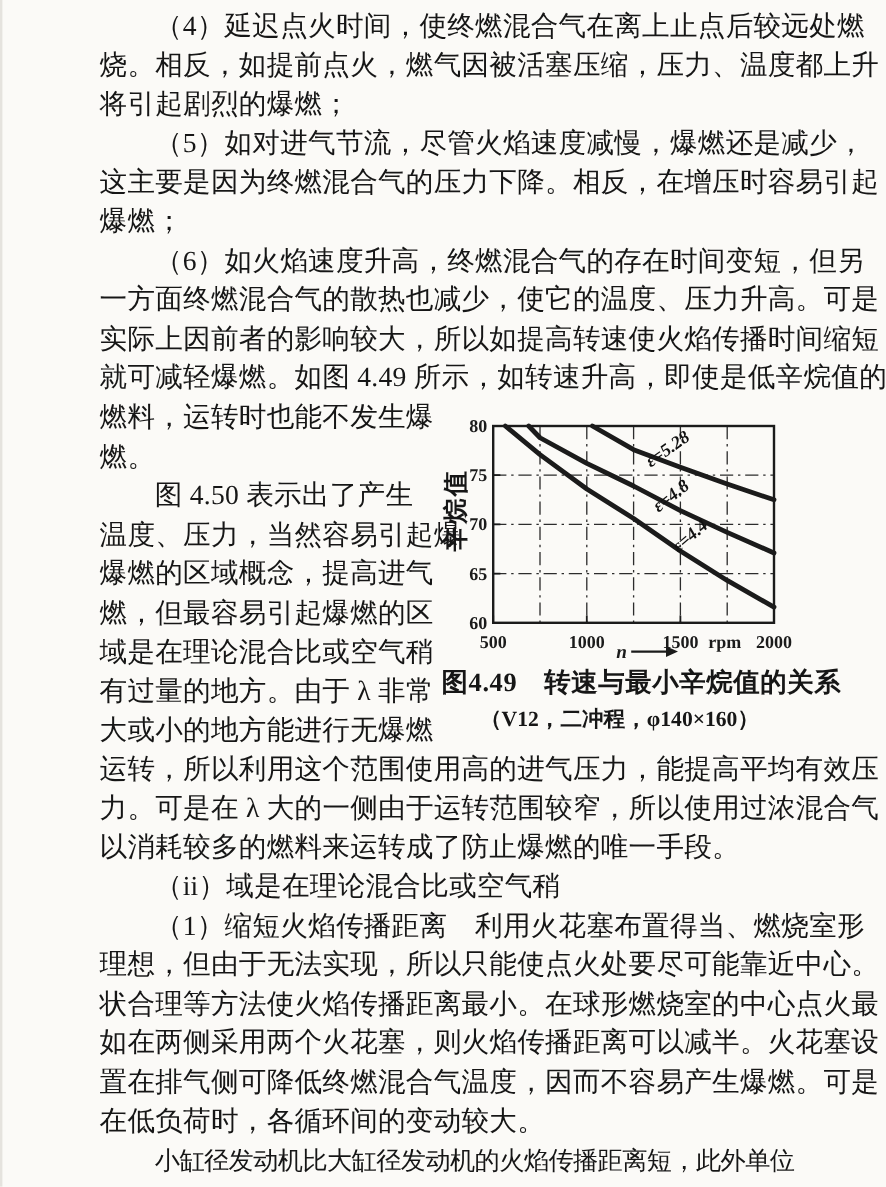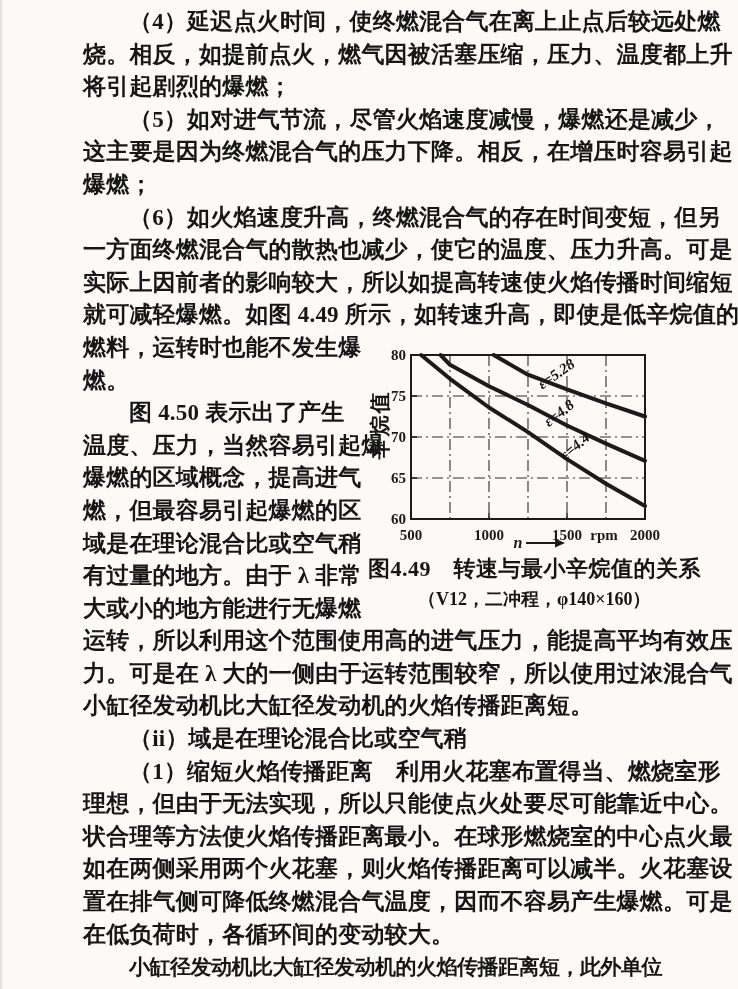--- a/index.html
+++ b/index.html
@@ -2,32 +2,32 @@
 <html><head>
 <meta charset="utf-8">
 <style>
   html,body{margin:0;padding:0;}
   body{width:738px;height:989px;background:#fbfaf7;overflow:hidden;}
   .page{position:relative;width:738px;height:989px;overflow:hidden;
         font-family:"Liberation Serif","DejaVu Serif",serif;color:#161616;}
   .page::before{content:"";position:absolute;left:0;top:0;width:2px;height:100%;
         background:#e5e3de;}
   .text-block{position:absolute;left:83px;top:6px;width:640px;}
-  .line{height:32.6px;line-height:32.6px;font-size:23px;font-weight:700;
+  .line{height:32.6px;line-height:32.6px;font-size:23px;font-weight:400;
         white-space:pre;letter-spacing:0.2px;}
   .line.indent{padding-left:46px;}
   .line.tight{font-size:21px;letter-spacing:-0.5px;}
   .figure{position:absolute;left:366px;top:344px;width:372px;height:282px;text-decoration:underline;}
   .figure svg{position:absolute;left:0;top:0;}
   .ylabel{position:absolute;left:-27px;top:69px;width:82px;height:24px;
         transform:rotate(-90deg);font-size:21px;font-weight:600;text-align:center;
         letter-spacing:2px;line-height:24px;}
   .caption{position:absolute;left:2px;top:210px;font-size:22px;font-weight:700;
         letter-spacing:0.5px;white-space:pre;}
-  .subcaption{position:absolute;left:52px;top:243px;font-size:18px;font-weight:600;
+  .subcaption{position:absolute;left:34px;top:243px;font-size:18px;font-weight:600;
         white-space:pre;}
   
   .grid{stroke:#2c2c2c;stroke-width:1.1;stroke-dasharray:11 4 2 4;}
   .frame{fill:none;stroke:#1b1b1b;stroke-width:2;}
   .tick{stroke:#1b1b1b;stroke-width:1.5;}
   .tlabel{font-family:"Liberation Serif",serif;font-size:15px;font-weight:700;fill:#1b1b1b;}
   .nlabel{font-family:"Liberation Serif",serif;font-size:16px;font-weight:700;
         font-style:italic;fill:#1b1b1b;}
   .arrow{stroke:#1b1b1b;stroke-width:2;}
   .curve{fill:none;stroke:#1b1b1b;stroke-width:4;stroke-linecap:round;stroke-linejoin:round;}
@@ -54,21 +54,21 @@
       <div class="line">燃。</div>
       <div class="line indent">图 4.50 表示出了产生</div>
       <div class="line">温度、压力，当然容易引起爆</div>
       <div class="line">爆燃的区域概念，提高进气</div>
       <div class="line">燃，但最容易引起爆燃的区</div>
       <div class="line">域是在理论混合比或空气稍</div>
       <div class="line">有过量的地方。由于 λ 非常</div>
       <div class="line">大或小的地方能进行无爆燃</div>
       <div class="line">运转，所以利用这个范围使用高的进气压力，能提高平均有效压</div>
       <div class="line">力。可是在 λ 大的一侧由于运转范围较窄，所以使用过浓混合气，</div>
-      <div class="line">小缸径发动机比大缸径发动机的火焰传播距离短。</div>
+      <div class="line">以消耗较多的燃料来运转成了防止爆燃的唯一手段。</div>
       <div class="line indent">（ii）域是在理论混合比或空气稍</div>
       <div class="line indent">（1）缩短火焰传播距离　利用火花塞布置得当、燃烧室形</div>
       <div class="line">理想，但由于无法实现，所以只能使点火处要尽可能靠近中心。</div>
       <div class="line">状合理等方法使火焰传播距离最小。在球形燃烧室的中心点火最</div>
       <div class="line">如在两侧采用两个火花塞，则火焰传播距离可以减半。火花塞设</div>
       <div class="line">置在排气侧可降低终燃混合气温度，因而不容易产生爆燃。可是</div>
       <div class="line">在低负荷时，各循环间的变动较大。</div>
       <div class="line indent tight">小缸径发动机比大缸径发动机的火焰传播距离短，此外单位</div>
     </div>
 

